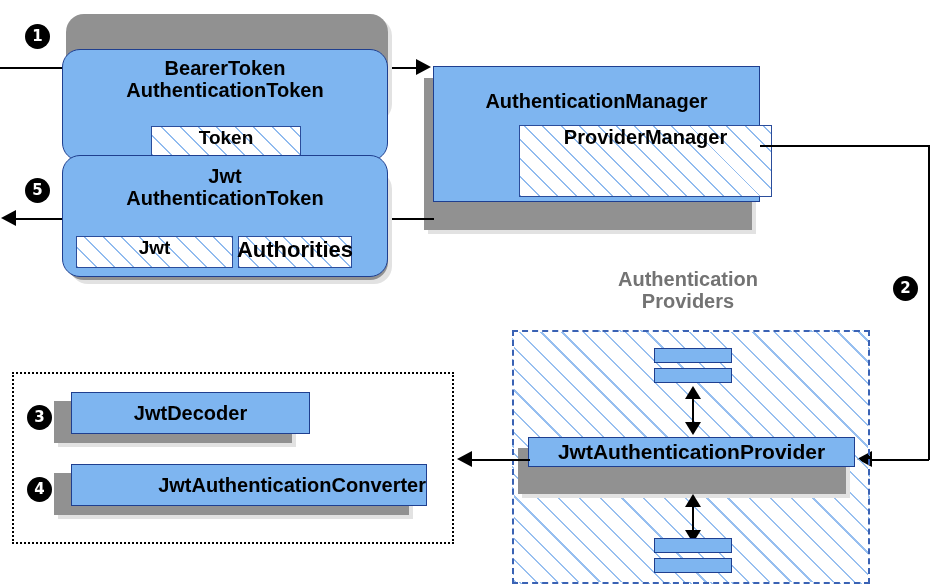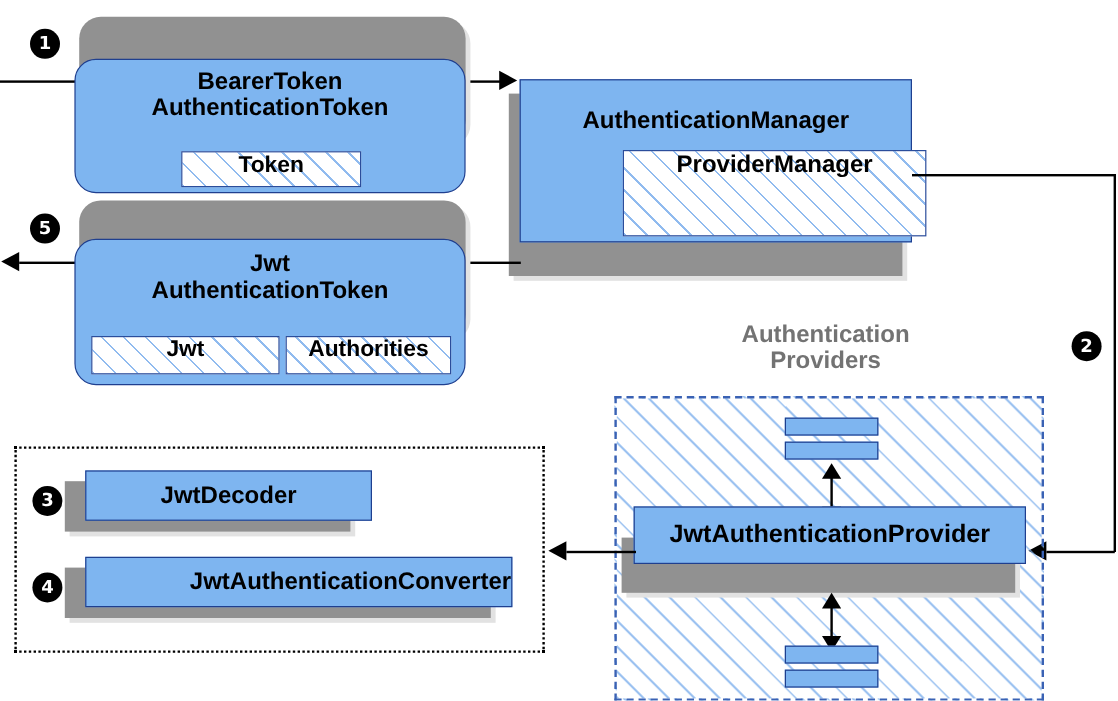--- a/index.html
+++ b/index.html
@@ -107,29 +107,29 @@
   <div class="badge" style="left:893px;top:276px;">
     <span>2</span>
   </div>
 
   <div class="ln h" style="left:388px;top:218px;width:46px;"></div>
   <div class="ln h" style="left:16px;top:218px;width:54px;"></div>
   <div class="arw left" style="left:1px;top:210px;"></div>
 
   <div class="sh-lite r" style="left:70px;top:171px;width:322px;height:113px;"></div>
   <div class="sh-dark r" style="left:66px;top:167px;width:322px;height:113px;"></div>
-  <div class="blue round" style="left:62px;top:155px;width:326px;height:122px;margin-top:44px;">
+  <div class="blue round" style="left:62px;top:155px;width:326px;height:122px;">
     <div class="ttl" style="top:10px;font-size:20px;">
       <span>Jwt</span><br>
       <span>AuthenticationToken</span>
     </div>
     <div class="hatch" style="left:13px;top:80px;width:157px;height:32px;font-size:19px;">
       <span>Jwt</span>
     </div>
-    <div class="hatch" style="left:175px;top:80px;width:138px;height:32px;font-size:19px;">
+    <div class="hatch" style="left:175px;top:80px;width:114px;height:32px;font-size:22px;">
       <span>Authorities</span>
     </div>
   </div>
   <div class="badge" style="left:25px;top:178px;">
     <span>5</span>
   </div>
 
   <div class="label" style="left:548px;top:268px;width:280px;font-size:20px;">
     <span>Authentication</span><br>
     <span>Providers</span>
@@ -139,21 +139,21 @@
 
   <div class="bar" style="left:654px;top:348px;width:78px;height:15px;"></div>
   <div class="bar" style="left:654px;top:368px;width:78px;height:15px;"></div>
 
   <div class="ln v" style="left:692px;top:392px;height:38px;"></div>
   <div class="arw up" style="left:685px;top:386px;"></div>
   <div class="arw down" style="left:685px;top:422px;"></div>
 
   <div class="sh-lite" style="left:522px;top:452px;width:328px;height:46px;"></div>
   <div class="sh-dark" style="left:518px;top:448px;width=328px;width:328px;height:46px;"></div>
-  <div class="blue" style="left:528px;top:422px;width:327px;height:48px;font-size:21px;">
+  <div class="blue" style="left:528px;top:437px;width:327px;height:30px;font-size:21px;">
     <span>JwtAuthenticationProvider</span>
   </div>
 
   <div class="ln v" style="left:692px;top:500px;height:38px;"></div>
   <div class="arw up" style="left:685px;top:494px;"></div>
   <div class="arw down" style="left:685px;top:530px;"></div>
 
   <div class="bar" style="left:654px;top:538px;width:78px;height:15px;"></div>
   <div class="bar" style="left:654px;top:558px;width:78px;height:15px;"></div>
 

